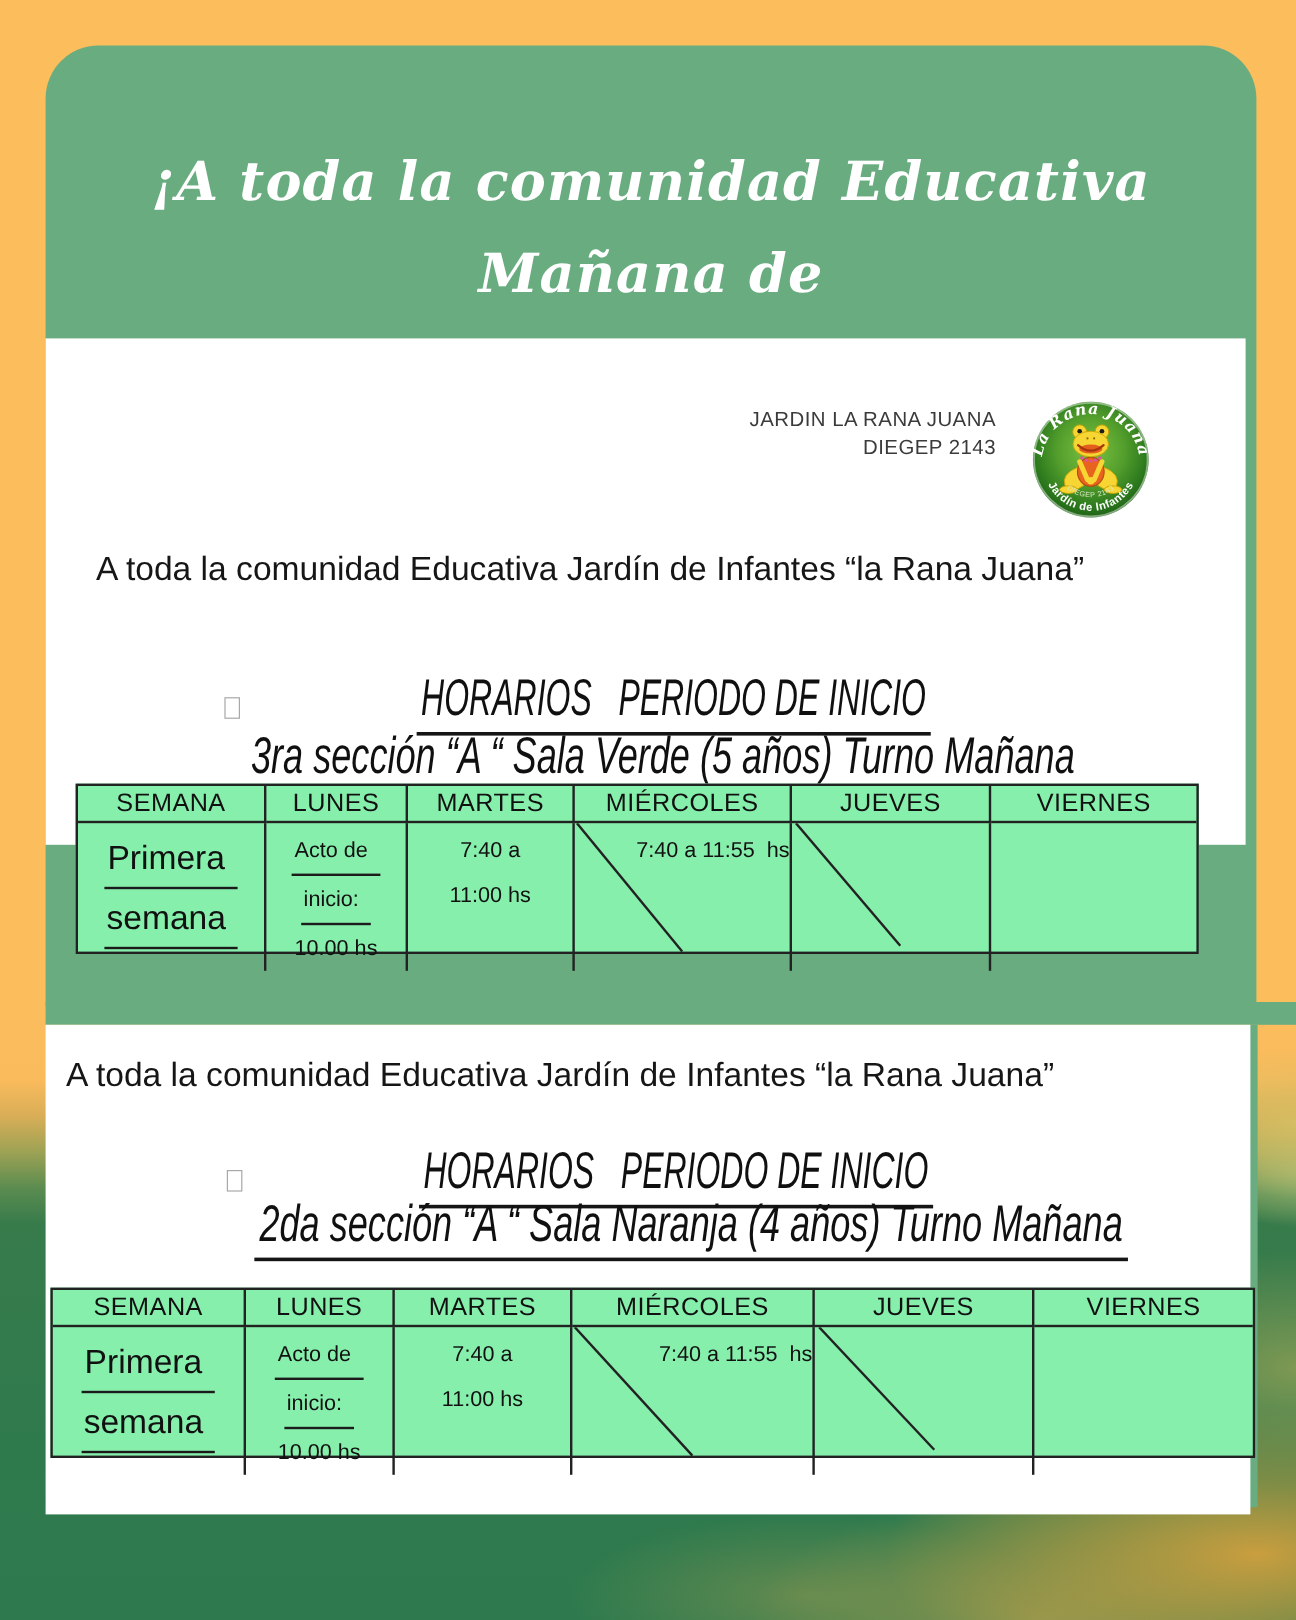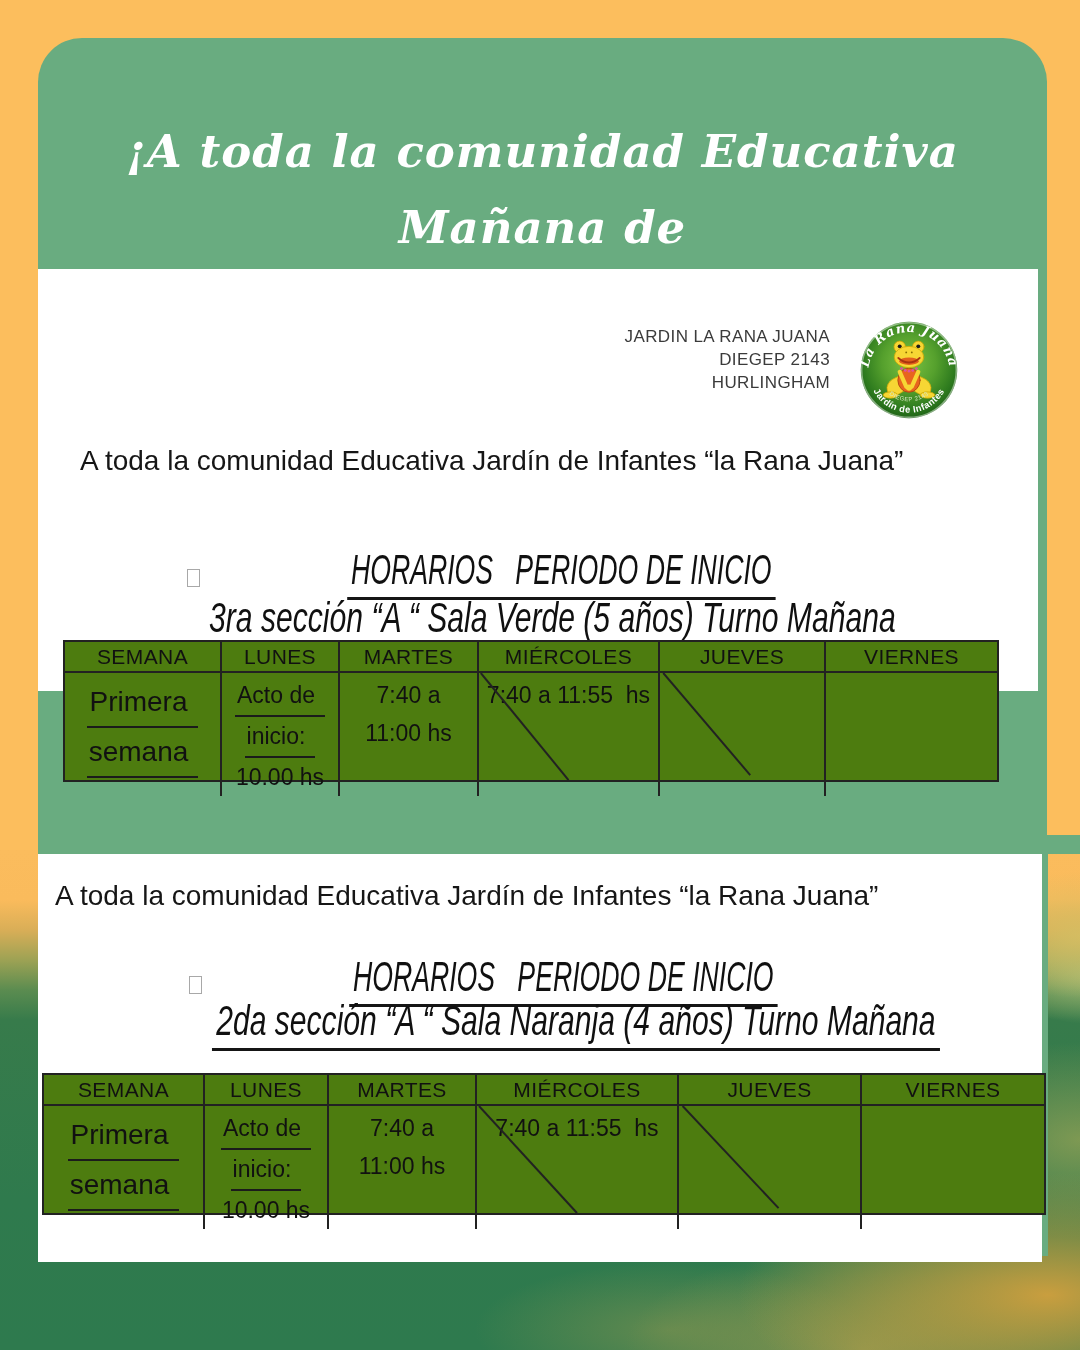--- a/index.html
+++ b/index.html
@@ -28,21 +28,21 @@
   }
   .strip{position:absolute;left:38px;top:835px;width:1042px;height:19px;background:#69AC80;}
   .sliver{position:absolute;left:1041px;top:854px;width:7px;height:402px;background:#69AC80;}
   .banner-text{
     position:absolute;left:0;right:0;top:76px;text-align:center;
     font-family:"DejaVu Serif", serif;font-style:italic;font-weight:bold;
     font-size:45px;line-height:76px;color:#ffffff;letter-spacing:1px;
   }
   
   .card{position:absolute;background:#ffffff;}
-  .card1{left:38px;top:269px;width:1000px;height:422px;}
+  .card1{left:38px;top:282px;width:1000px;height:422px;}
   .card2{left:38px;top:854px;width:1004px;height:408px;}
   
   .letterhead{
     position:absolute;top:56px;left:300px;width:492px;text-align:right;
     font-size:17px;line-height:23px;color:#3b3b3b;letter-spacing:.4px;
   }
   .logo{position:absolute;left:820px;top:50px;width:102px;height:102px;}
   
   .greeting{position:absolute;font-size:28px;color:#161616;}
   .g1{left:42px;top:176px;}
@@ -60,38 +60,38 @@
     border-bottom:3px solid #151515;padding:0 6px 3px 6px;white-space:pre;color:#101010;
   }
   .doc-subtitle{
     display:inline-block;font-size:43px;
     transform:scaleX(.70);transform-origin:center bottom;
     border-bottom:3px solid #151515;padding:0 6px 3px 6px;white-space:pre;color:#101010;
   }
   
   .tbl{
     position:absolute;display:grid;grid-template-rows:31px 1fr;
-    grid-auto-flow:column;border:2px solid #222222;background:#4d7c0f;box-sizing:border-box;
+    grid-auto-flow:column;border:2px solid #222222;background:#86efac;box-sizing:border-box;
   }
   .tbl1{left:25px;top:371px;width:936px;height:142px;grid-template-columns:157px 118px 139px 181px 166px 1fr;}
   .tbl2{left:4px;top:219px;width:1004px;height:142px;grid-template-columns:161px 124px 148px 202px 183px 1fr;}
   .hcell{
     grid-row:1;display:flex;align-items:center;justify-content:center;
     font-size:21px;letter-spacing:.4px;color:#111;
     border-right:2px solid #222;border-bottom:2px solid #222;box-sizing:border-box;
   }
   .bcell{
     grid-row:2;position:relative;text-align:center;padding-top:3px;
-    font-size:23px;line-height:38px;color:#111;
+    font-size:18px;line-height:38px;color:#111;
     border-right:2px solid #222;box-sizing:border-box;
   }
   .lastcol{border-right:none;}
   .c-semana{font-size:28px;line-height:47px;padding-top:5px;text-decoration:underline;}
   .u{display:inline-block;border-bottom:2px solid #1b1b1b;padding:0 10px 1px 2px;}
-  .pre{white-space:pre;}
+  .pre{white-space:pre;text-align:right;}
   .diag{position:absolute;left:0;top:0;width:100%;height:100%;}
 </style>
 </head>
 <body>
 
 <div class="watercolor"></div>
 
 <div class="panel">
   <div class="banner-text">
     <div>¡A toda la comunidad Educativa Mañana de</div>
@@ -99,21 +99,20 @@
   </div>
 </div>
 <div class="strip"></div>
 <div class="sliver"></div>
 
 <div class="card card1">
 
   <div class="letterhead">
     <div>JARDIN LA RANA JUANA</div>
     <div>DIEGEP 2143</div>
-    <div>HURLINGHAM</div>
   </div>
 
   <svg class="logo" viewBox="0 0 110 110">
     <defs>
       <radialGradient id="lg" cx="50%" cy="42%" r="62%">
         <stop offset="0%" stop-color="#7CC242"></stop>
         <stop offset="45%" stop-color="#55A02D"></stop>
         <stop offset="78%" stop-color="#2D7A1E"></stop>
         <stop offset="100%" stop-color="#1A5A14"></stop>
       </radialGradient>

